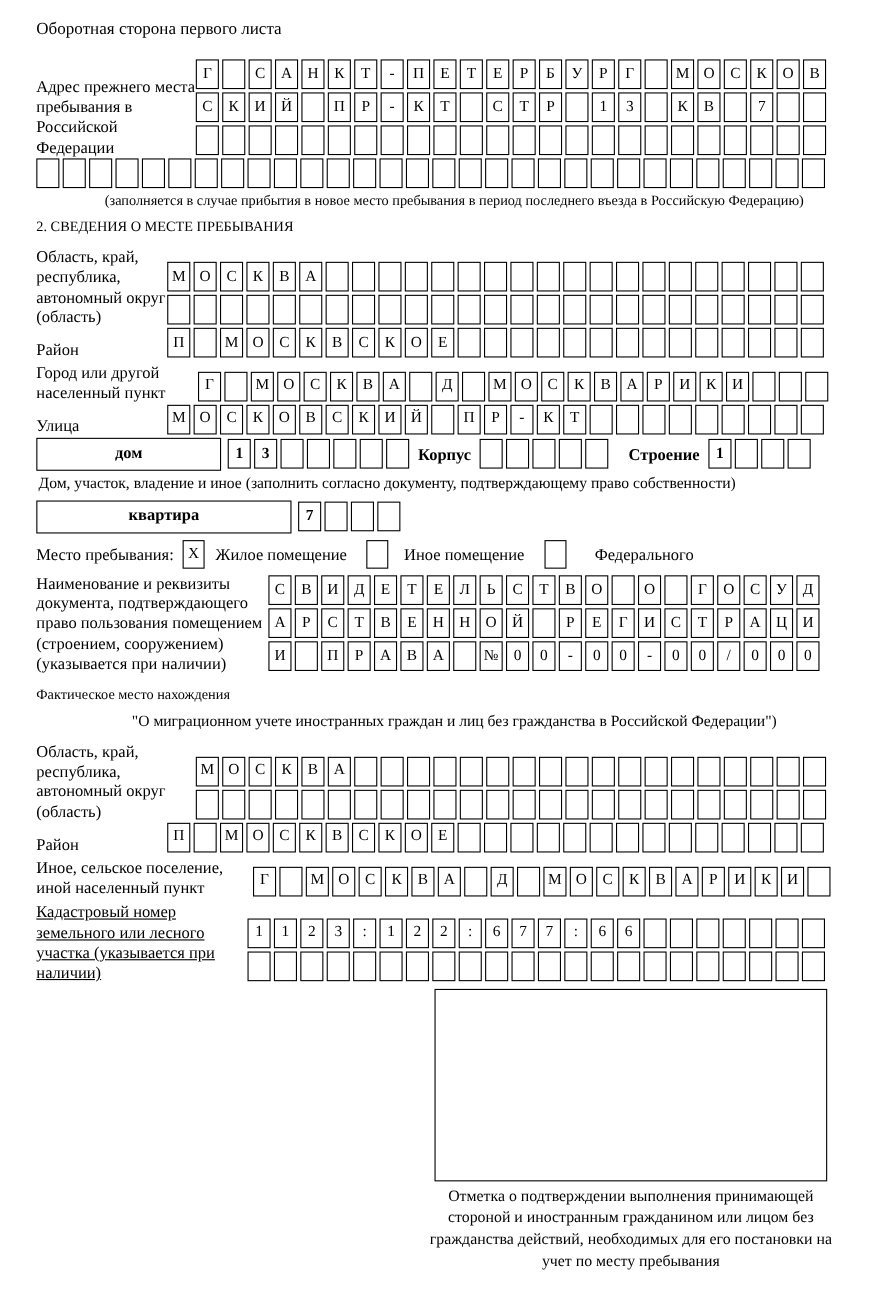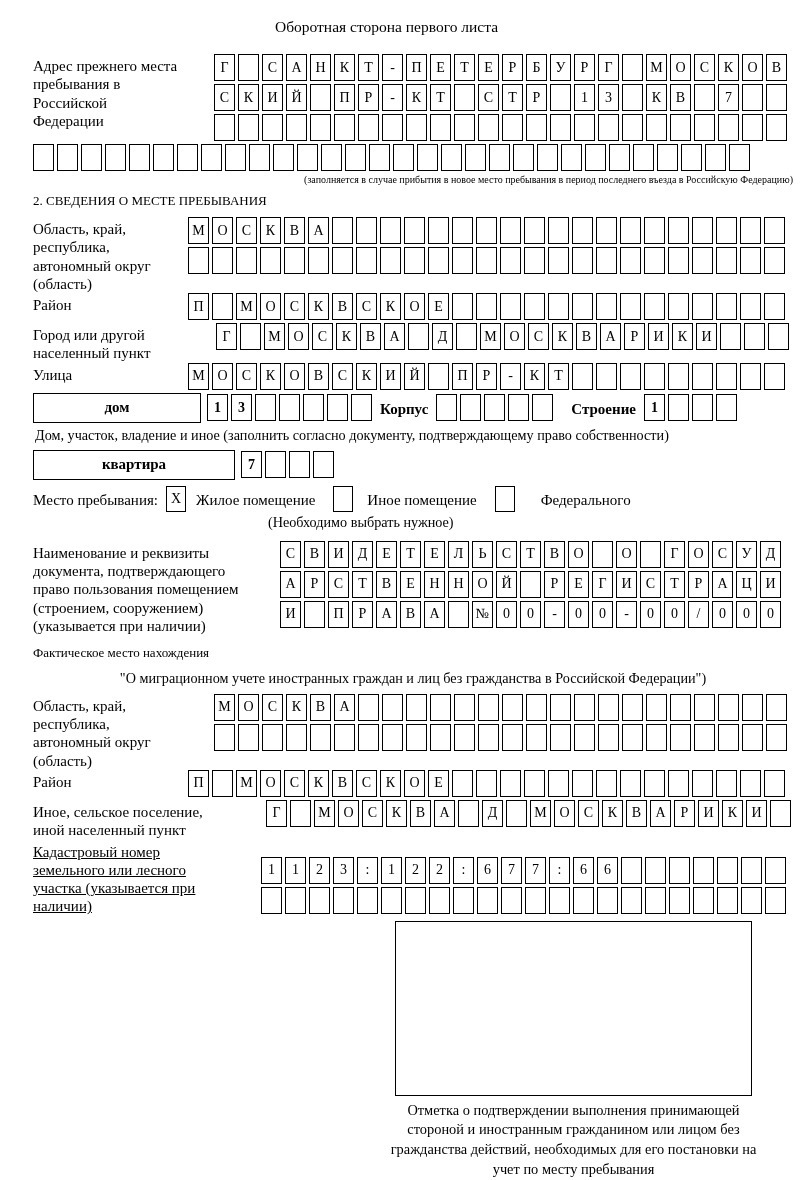--- a/index.html
+++ b/index.html
@@ -4,40 +4,40 @@
 <style>
   * { margin:0; padding:0; box-sizing:border-box; }
   html,body { background:#ffffff; }
   body {
     width:800px; height:1180px; overflow:hidden;
     font-family:"Liberation Serif","DejaVu Serif",serif;
     color:#000; font-size:15px; position:relative;
   }
   .page { padding:18px 0 0 33px; width:800px; }
 
-  .top-title { text-align:center; padding-right:60px; font-size:15.5px; margin-bottom:18px; }
-
-  .formrow { display:flex; align-items:flex-start;gap:36px; }
+  .top-title { text-align:left; padding-right:60px; font-size:15.5px; margin-bottom:18px; }
+
+  .formrow { display:flex; align-items:flex-end; }
   .lbl { font-size:15px; line-height:1.22; padding-top:3px; }
   .lbl-col { flex:0 0 auto; }
 
   .cellblock { display:flex; flex-direction:column; }
   .cellrow { display:flex; gap:3px; margin-bottom:3px; }
   .cell {
     width:21px; height:27px; border:1.6px solid #000;
     display:flex; align-items:center; justify-content:center;
     font-size:14px; flex:0 0 auto; background:#fff;
   }
 
   .w145 { flex-basis:145px; } .w119 { flex-basis:119px; }
   .w147 { flex-basis:147px; } .w197 { flex-basis:197px; }
   .w192 { flex-basis:192px;text-decoration:underline; } .w211 { flex-basis:211px; }
 
   .fullrow { margin-top:0px; }
-  .note-center { text-align:right; font-size:10px; margin:2px 0 4px 0; width:760px; }
+  .note-center { text-align:center; font-size:13px; margin:2px 0 4px 0; width:760px; }
   .sec-title { text-align:left; font-weight:normal; font-size:13px; margin:8px 0 8px 0; width:760px; }
 
   .inline-box {
     border:1.6px solid #000; height:30px; display:flex;
     align-items:center; justify-content:center; font-size:15px; background:#fff;
   }
   .dom-row, .kv-row { display:flex; align-items:center; margin-bottom:4px;font-weight:bold; }
   .dom-row .cellrow, .kv-row .cellrow { margin-bottom:0; }
   .small-note { font-size:14.2px; margin:0 0 6px 2px; }
 
@@ -364,21 +364,21 @@
     <div class="cellrow">
         <span class="cell">1</span>
         <span class="cell"></span>
         <span class="cell"></span>
         <span class="cell"></span>
       </div>
   </div>
   <div class="small-note">Дом, участок, владение и иное (заполнить согласно документу, подтверждающему право собственности)</div>
 
   <div class="kv-row">
-    <div class="inline-box mr6" style="width:202px;">квартира</div>
+    <div class="inline-box mr6" style="width:232px;">квартира</div>
     <div class="cellrow">
         <span class="cell">7</span>
         <span class="cell"></span>
         <span class="cell"></span>
         <span class="cell"></span>
       </div>
   </div>
 
   <div class="chk-row">
     <span class="lbl mr8">Место пребывания:</span>
@@ -387,21 +387,20 @@
     <span class="lbl">Жилое помещение</span>
     <span class="gap18"></span>
     <span class="chkbox"></span>
     <span class="gap14"></span>
     <span class="lbl">Иное помещение</span>
     <span class="gap18"></span>
     <span class="chkbox"></span>
     <span class="gap26"></span>
     <span class="lbl">Федерального</span>
   </div>
-  <div class="chk-note">(Необходимо выбрать нужное)</div>
 
   <div class="formrow">
     <div class="lbl lbl-col w211">Наименование и реквизиты документа, подтверждающего право пользования помещением (строением, сооружением) (указывается при наличии)</div>
     <div class="cellblock">
       <div class="cellrow">
           <span class="cell">С</span>
           <span class="cell">В</span>
           <span class="cell">И</span>
           <span class="cell">Д</span>
           <span class="cell">Е</span>

